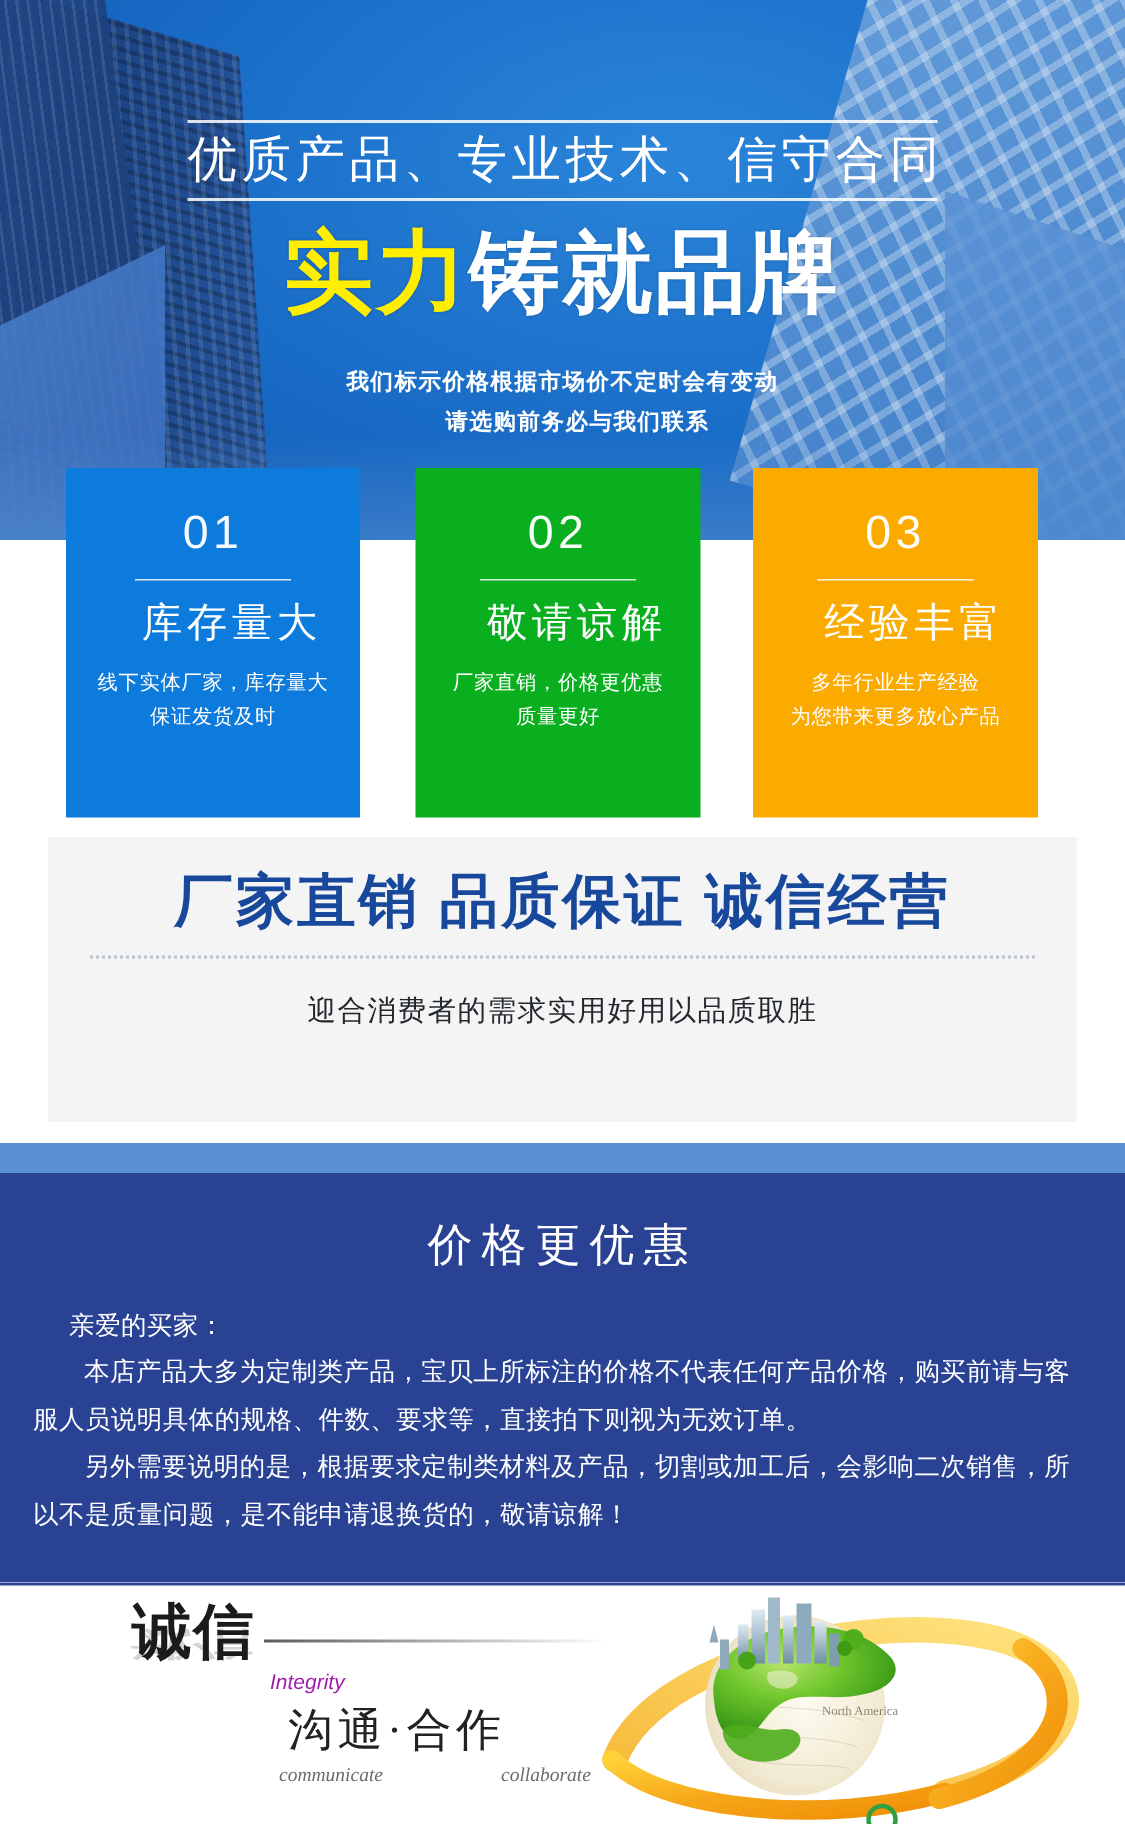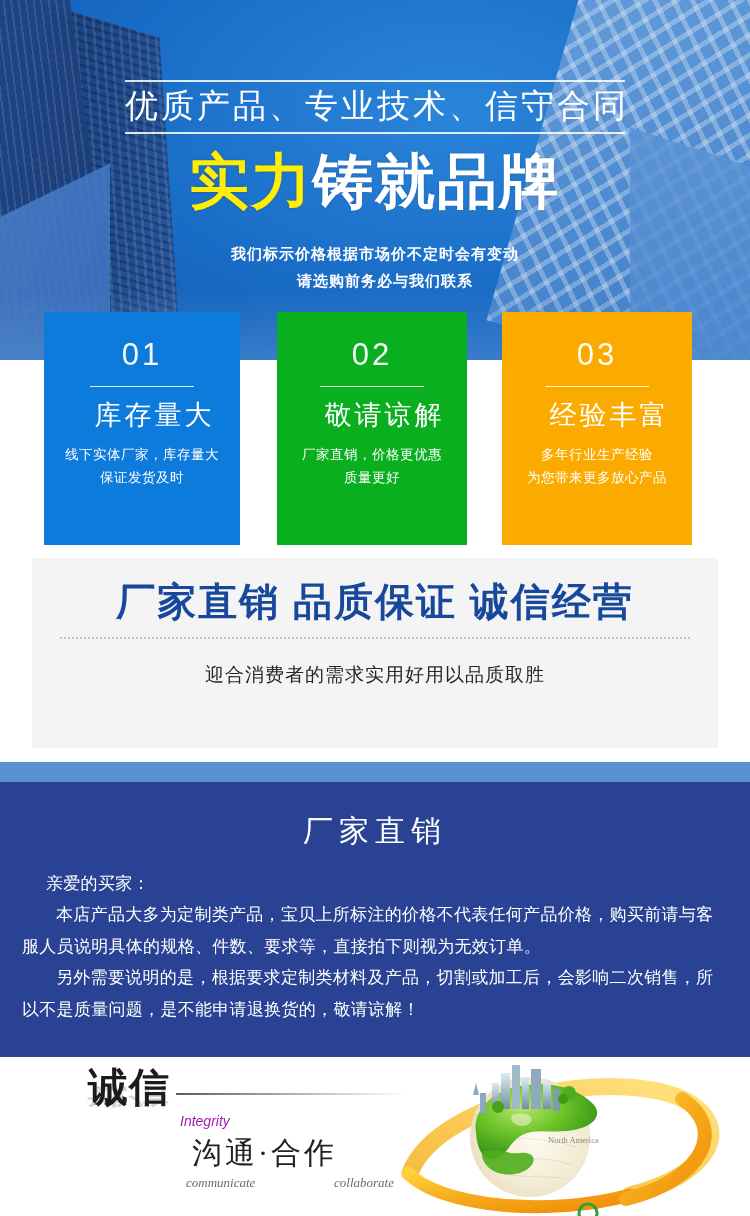--- a/index.html
+++ b/index.html
@@ -206,21 +206,21 @@
   <div class="slogan">
     <div class="main">厂家直销 品质保证 诚信经营</div>
     <div class="dots"></div>
     <div class="l1">迎合消费者的需求实用好用以品质取胜</div>
   </div>
 
   <div class="band-light"></div>
   <div class="white-gap"></div>
 
   <div class="tips">
-    <div class="t-title">厂家直销</div>
+    <div class="t-title">价格更优惠</div>
     <div class="t-body">
       <div class="t-line">亲爱的买家：</div>
       <div class="t-p">本店产品大多为定制类产品，宝贝上所标注的价格不代表任何产品价格，购买前请与客服人员说明具体的规格、件数、要求等，直接拍下则视为无效订单。</div>
       <div class="t-p">另外需要说明的是，根据要求定制类材料及产品，切割或加工后，会影响二次销售，所以不是质量问题，是不能申请退换货的，敬请谅解！</div>
     </div>
   </div>
 
   <div class="footer">
     <div class="footer-topline"></div>
 

